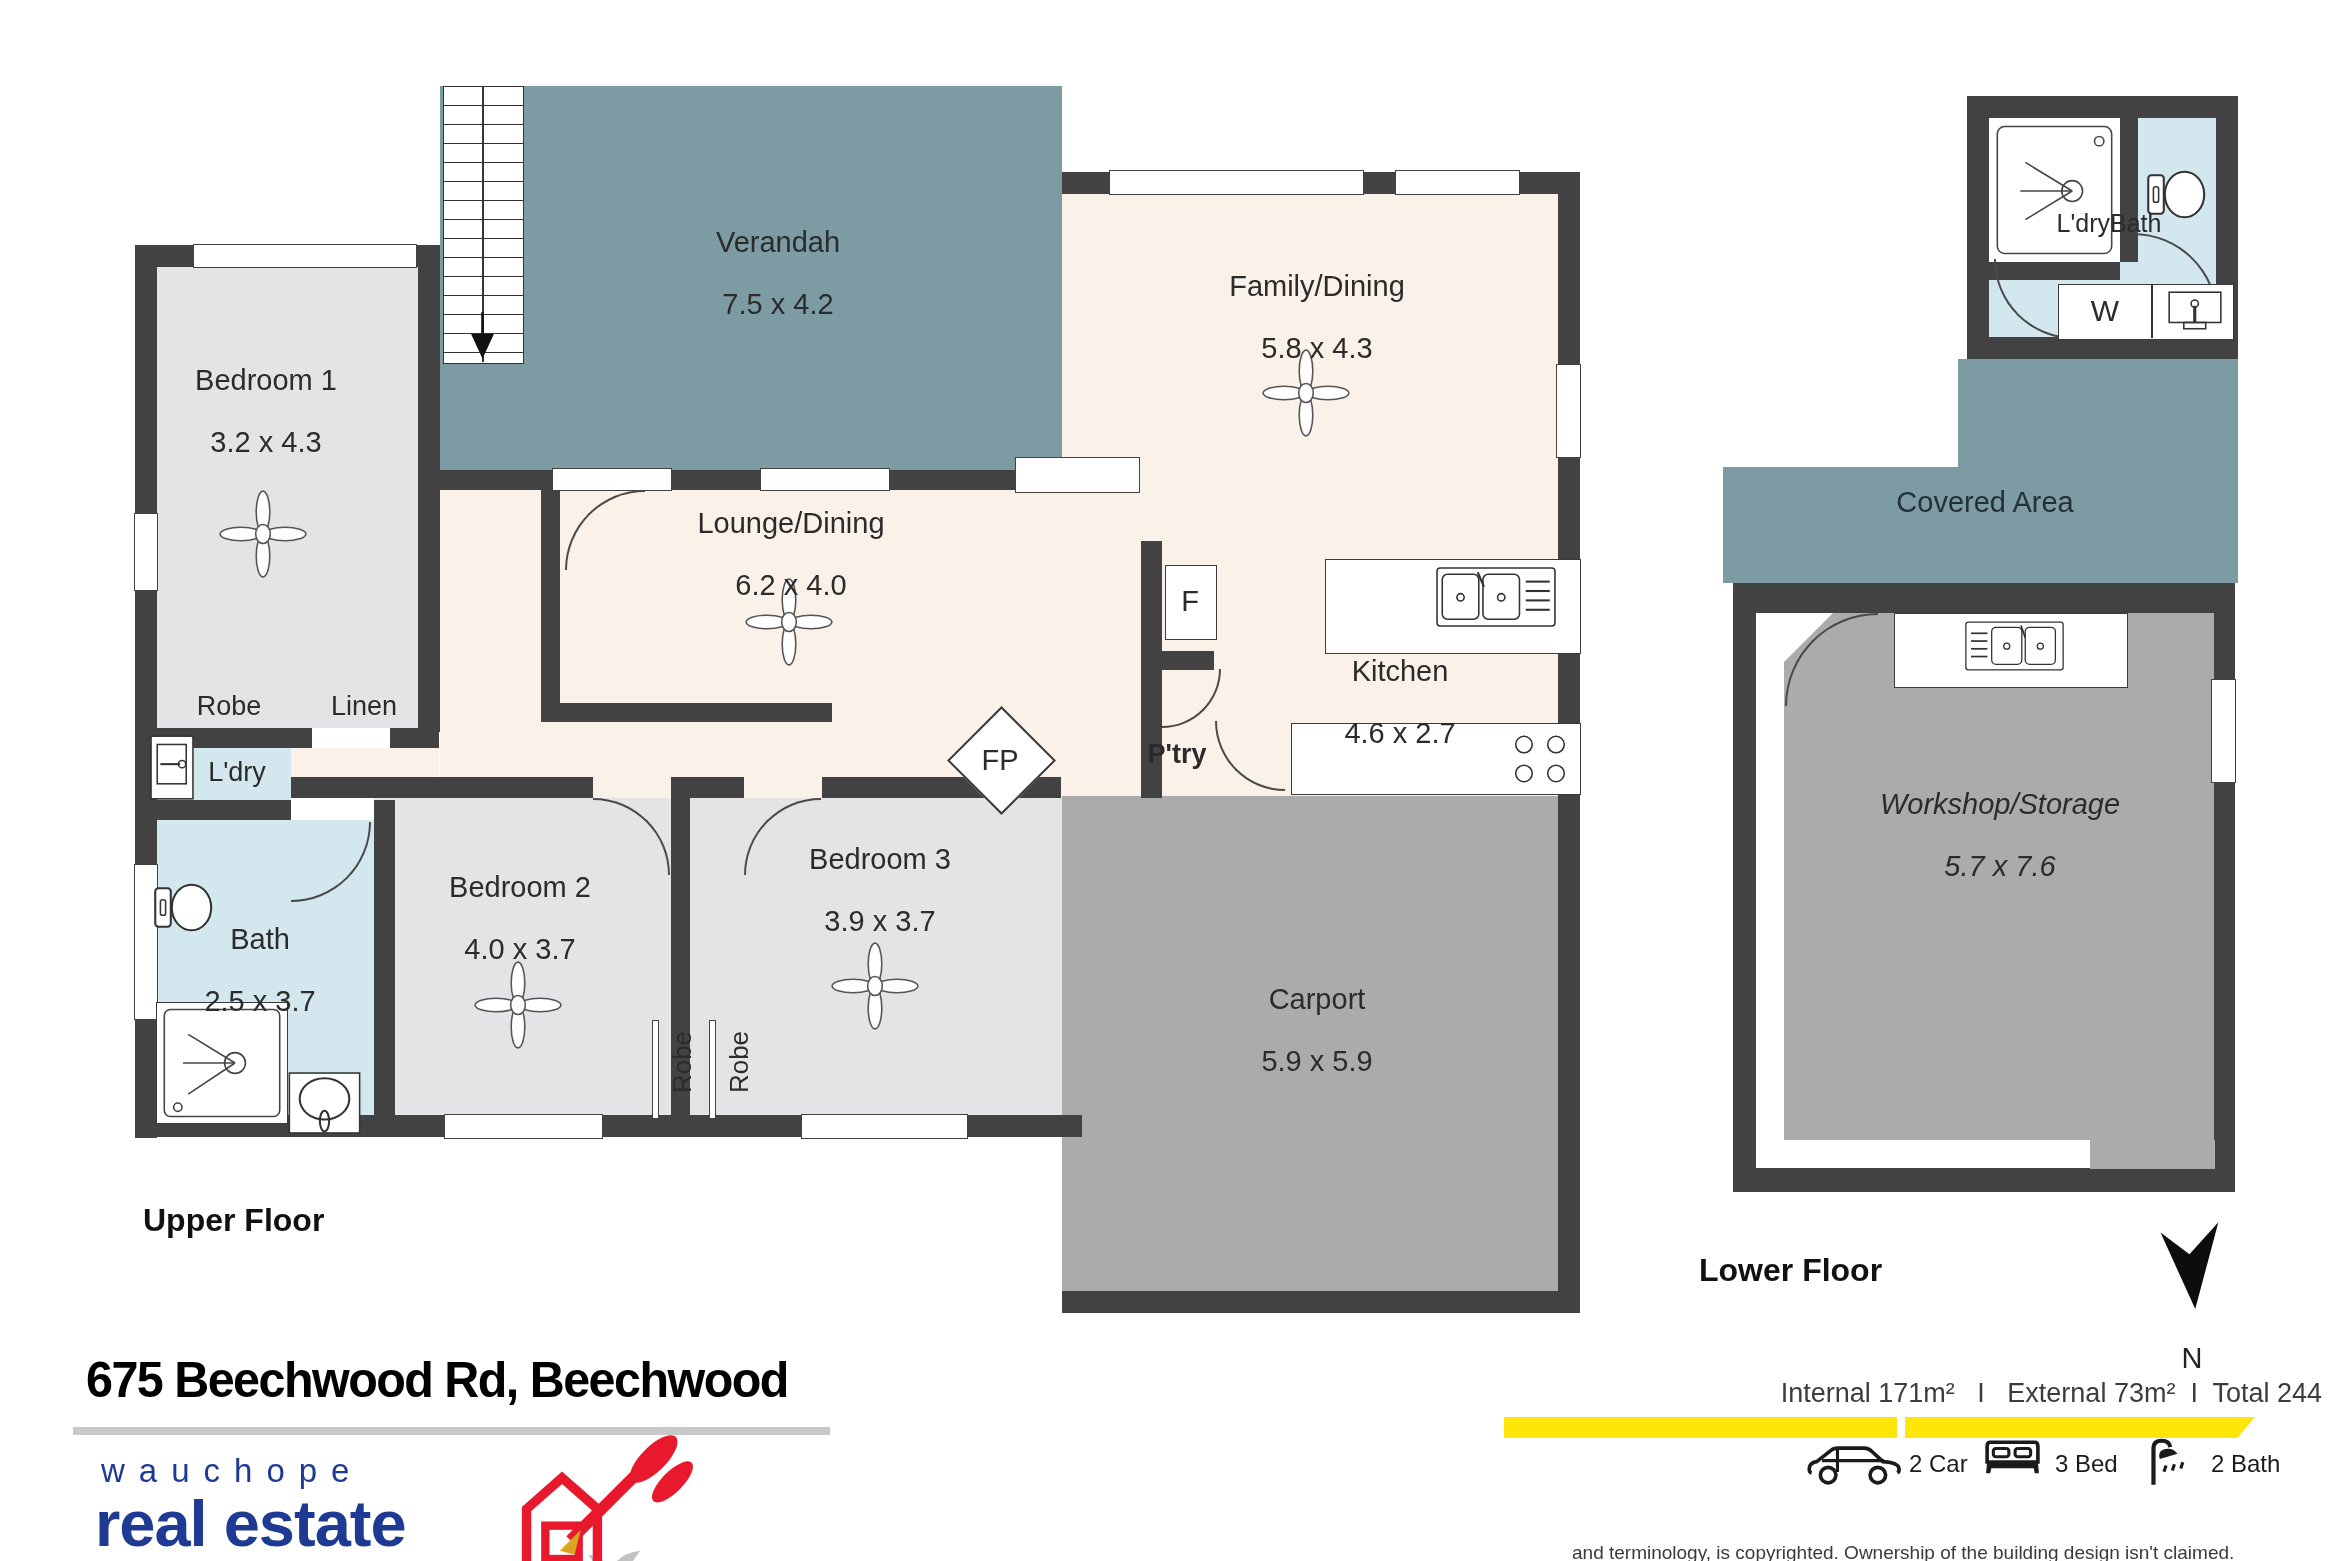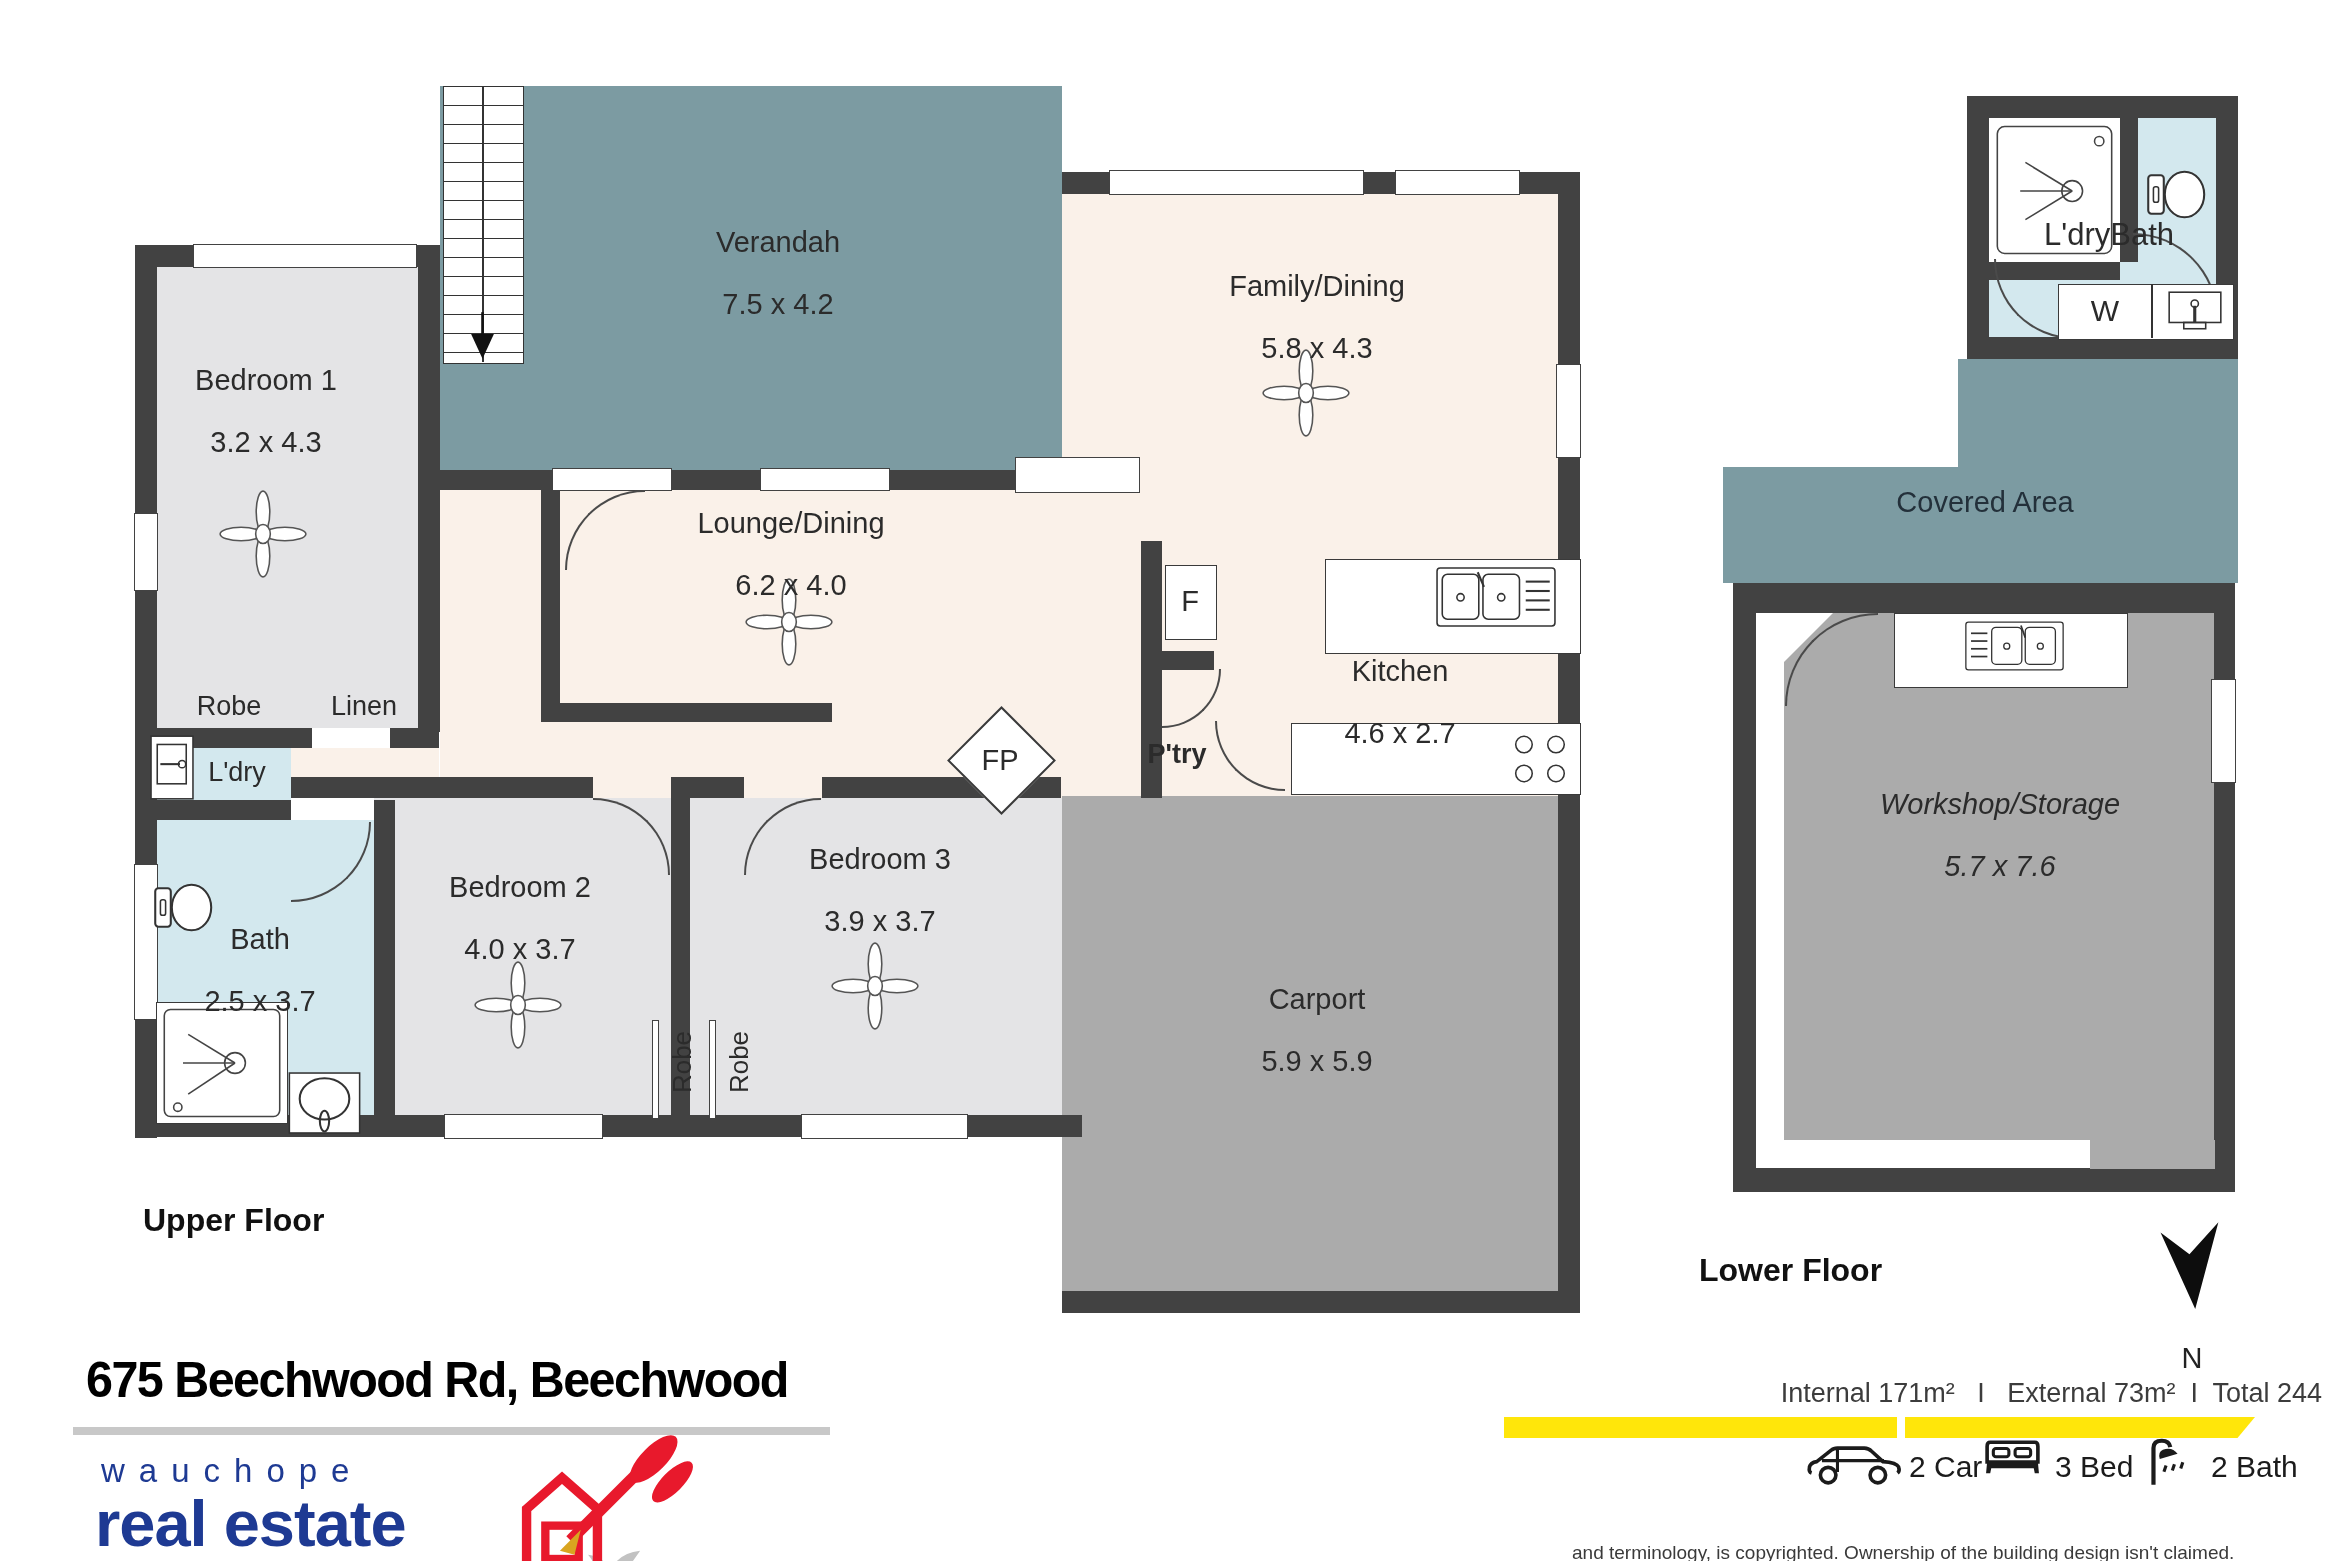--- a/index.html
+++ b/index.html
@@ -25,21 +25,21 @@
   .stairs{position:absolute;background:#fff;border:1.6px solid #333;
           background-image:repeating-linear-gradient(to bottom,transparent 0 17.7px,#333 17.7px 19px);}
   .stairmid{position:absolute;width:1.6px;background:#333;}
   #addr{position:absolute;font-weight:bold;color:#000;font-size:50px;letter-spacing:-1.6px;
         transform:scaleX(.97);transform-origin:left;white-space:nowrap;}
   #divider{position:absolute;background:#c8c8c8;}
   #brand1{position:absolute;color:#1e3a93;font-size:33px;letter-spacing:14px;white-space:nowrap;}
   #brand2{position:absolute;color:#1e3a93;font-size:65px;font-weight:bold;letter-spacing:-1px;white-space:nowrap;}
   #stats{position:absolute;font-size:27px;color:#3c3c3c;white-space:pre;text-align:right;width:781px;}
   .ybar{position:absolute;height:21px;background:#ffe60a;}
-  .feat{position:absolute;font-size:30px;color:#1b1b1b;white-space:nowrap;}
+  .feat{position:absolute;font-size:24px;color:#1b1b1b;white-space:nowrap;}
   .disc{position:absolute;font-size:19px;color:#3a3a3a;white-space:nowrap;line-height:24px;}
   svg{position:absolute;overflow:visible;}
 </style>
 </head>
 <body>
 
 <div id="canvas">
 
   <div class="room" style="left:440px;top:86px;width:622px;height:385px;background:#7c9ba2;"></div>
 
@@ -280,21 +280,21 @@
   <div class="arc" style="left:1994px;top:259px;width:78px;height:78px;border-right:none;border-top:none;border-radius:0 0 0 100%;"></div>
   <div class="fixture" style="left:2058px;top:284px;width:174px;height:54px;border-width:1px;"></div>
   <div class="wall" style="left:2151px;top:284px;width:1.6px;height:54px;background:#333;"></div>
   <div class="slabel" style="left:2105px;top:311px;font-size:30px;">W</div>
   <svg style="left:2165px;top:290px;" width="60" height="42" viewBox="0 0 115 80">
     <rect x="8" y="4" width="99" height="58" fill="none" stroke="#333" stroke-width="3"></rect>
     <line x1="57" y1="30" x2="57" y2="62" stroke="#333" stroke-width="6"></line>
     <circle cx="57" cy="26" r="7" fill="none" stroke="#333" stroke-width="3"></circle>
     <rect x="36" y="62" width="42" height="12" fill="none" stroke="#333" stroke-width="3"></rect>
   </svg>
-  <div class="slabel" style="left:2109px;top:235px;font-size:31px;">L'dryBath</div>
+  <div class="slabel" style="left:2109px;top:223px;font-size:25px;">L'dryBath</div>
 
   <div class="room" style="left:1958px;top:359px;width:280px;height:224px;background:#7c9ba2;"></div>
   <div class="room" style="left:1723px;top:467px;width:239px;height:116px;background:#7c9ba2;"></div>
   <div class="slabel" style="left:1985px;top:502px;font-size:29px;color:#23303a;">Covered Area</div>
 
   <div class="wall" style="left:1733px;top:583px;width:502px;height:609px;"></div>
   <div class="gap" style="left:1756px;top:613px;width:458px;height:555px;background:#fff;"></div>
   <div class="room" style="left:1784px;top:613px;width:430px;height:527px;background:#ababab;"></div>
   <div class="room" style="left:2090px;top:1140px;width:125px;height:29px;background:#ababab;"></div>
   <div class="abs" style="left:1784px;top:613px;width:0;height:0;border-top:49px solid #fff;border-right:49px solid transparent;"></div>

